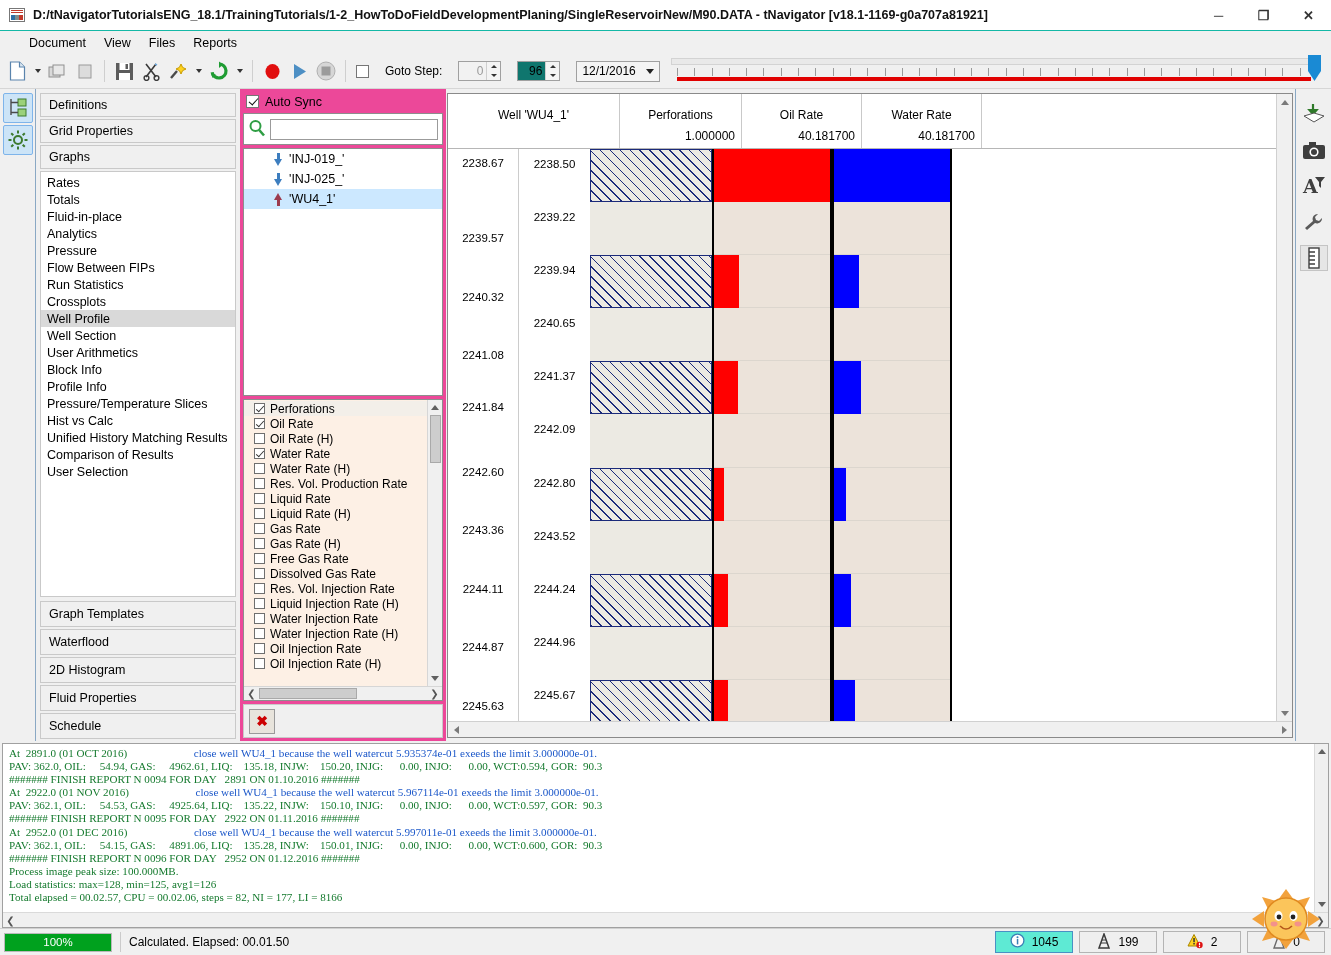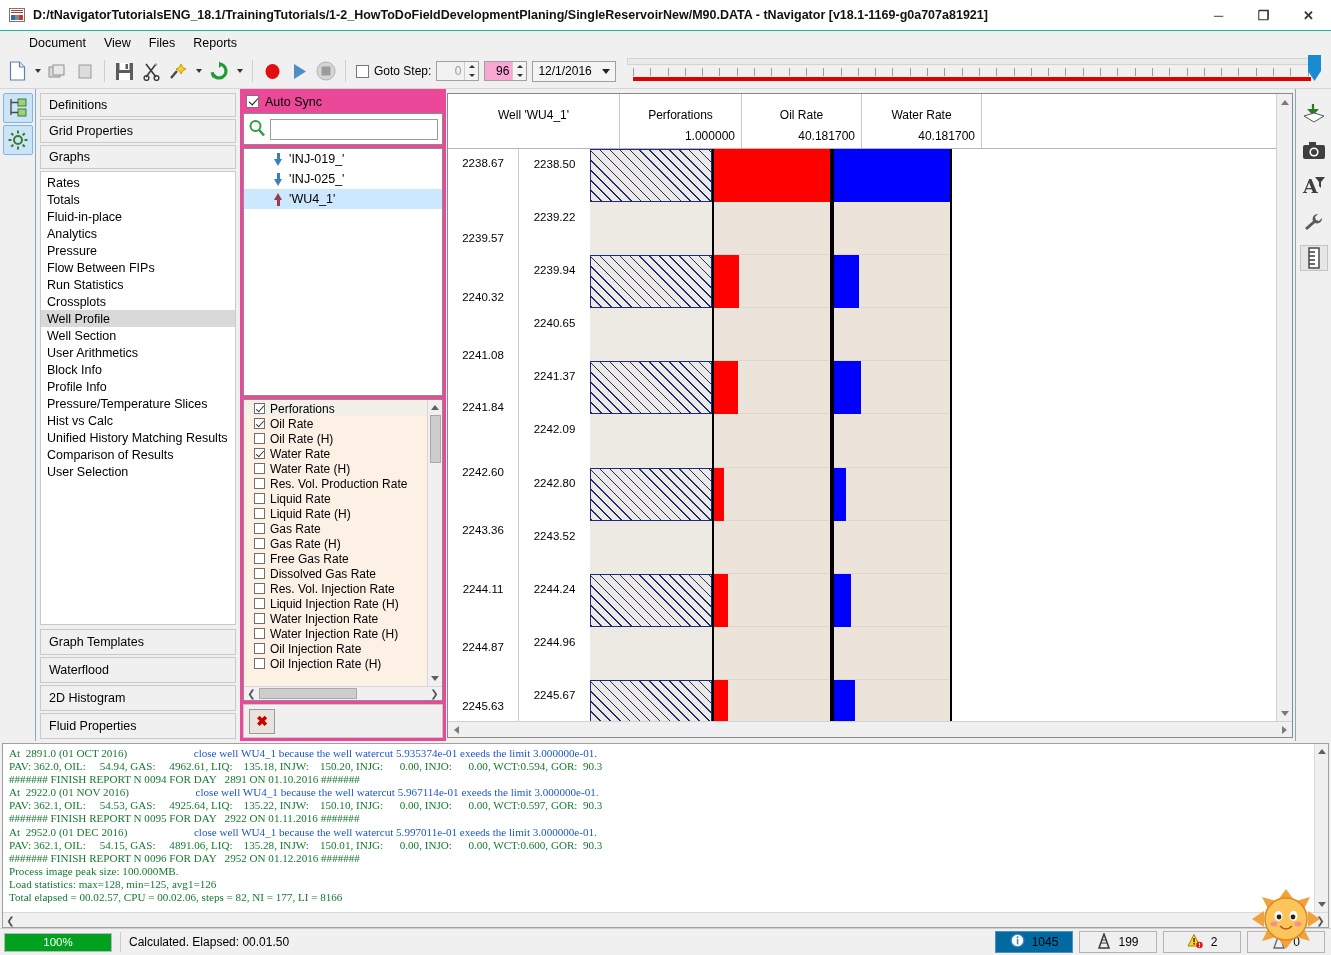--- a/index.html
+++ b/index.html
@@ -75,32 +75,32 @@
     width: 26px; height: 26px; display: flex; align-items: center; justify-content: center;
     cursor: default; border: 1px solid transparent; border-radius: 2px;
     position: relative; flex: none;
   }
   .tsep { width: 1px; height: 22px; background: #cfcfcf; margin: 0 5px; flex: none; }
   .caret { width: 13px; height: 26px; display: flex; align-items: center; justify-content: center; cursor: default; }
   .caret::after {
     content: ""; border-left: 3.5px solid transparent; border-right: 3.5px solid transparent;
     border-top: 4px solid #333;
   }
-  .goto-wrap { display: flex; align-items: center; gap: 5px; margin-left: 4px; }
+  .goto-wrap { display: flex; align-items: center; gap: 16px; margin-left: 4px; }
   .chk {
     width: 13px; height: 13px; border: 1px solid #767676; background: #fff; flex: none;
     position: relative;
   }
   .chk.on::after {
     content: ""; position: absolute; left: 4px; top: 0px; width: 4px; height: 8px;
     border: solid #111; border-width: 0 1.6px 1.6px 0; transform: rotate(42deg);
   }
   .goto-label { font-size: 12px; color: #000; }
   .spin {
-    display: flex; align-items: stretch; height: 20px; border: 1px solid #a0a0a0; background: #f9a8d4;
+    display: flex; align-items: stretch; height: 20px; border: 1px solid #a0a0a0; background: #0f766e;
   }
   .spin input {
     border: none; outline: none; width: 27px; text-align: right; padding-right: 3px;
     font-family: "Liberation Sans", sans-serif; font-size: 12px; background: transparent;
   }
   .spin.dim { background: #f2f2f2; }
   .spin.dim input { color: #9a9a9a; background: transparent; }
   .spin-arrows {
     width: 14px; display: flex; flex-direction: column; border-left: 1px solid #cfcfcf;
     background: #f4f4f4;
@@ -360,21 +360,21 @@
     color: #fff; font-size: 11.5px;
   }
   .status-sep { width: 1px; height: 20px; background: #cbcbcb; }
   .status-text { font-size: 12px; color: #000; }
   .status-right { margin-left: auto; display: flex; align-items: center; gap: 6px; padding-right: 2px; }
   .sbadge {
     height: 22px; min-width: 78px; border: 1px solid #b4b4b4; background: #efefef;
     display: flex; align-items: center; justify-content: center; gap: 7px;
     font-size: 12px; padding: 0 8px;
   }
-  .sbadge.active { background: #0369a1; border-color: #4a90c4; }
+  .sbadge.active { background: #5eead4; border-color: #4a90c4; }
   .sun {
     position: absolute; right: 6px; bottom: -2px; width: 78px; height: 68px;
   }
 </style>
 </head>
 <body>
 
 <div id="app">
 
   <div class="titlebar">
@@ -573,20 +573,21 @@
           </div>
           <div class="list-row">
             <span>User Selection</span>
           </div>
         </div>
       <div class="bottom-accs">
         <div class="acc-head big">Graph Templates</div>
         <div class="acc-head big">Waterflood</div>
         <div class="acc-head big">2D Histogram</div>
         <div class="acc-head big">Fluid Properties</div>
+        <div class="acc-head big">Schedule</div>
       </div>
     </div>
 
     <div class="treecol">
       <div class="autosync">
         <div class="chk on"></div>
         <span>Auto Sync</span>
       </div>
       <div class="searchwrap">
         <span>

